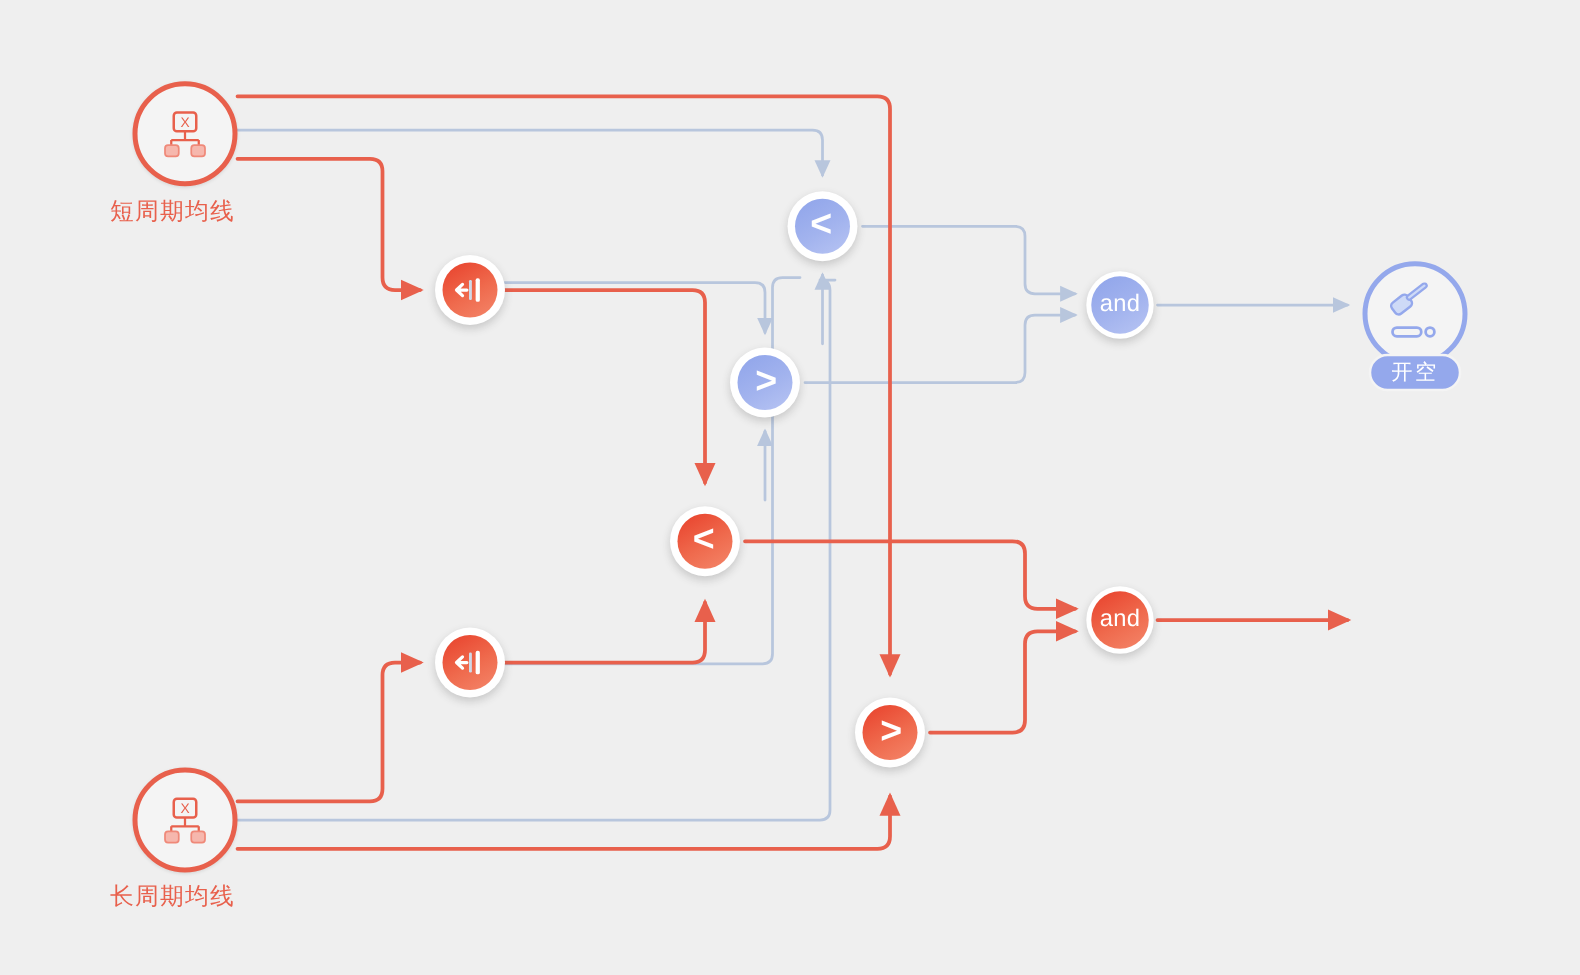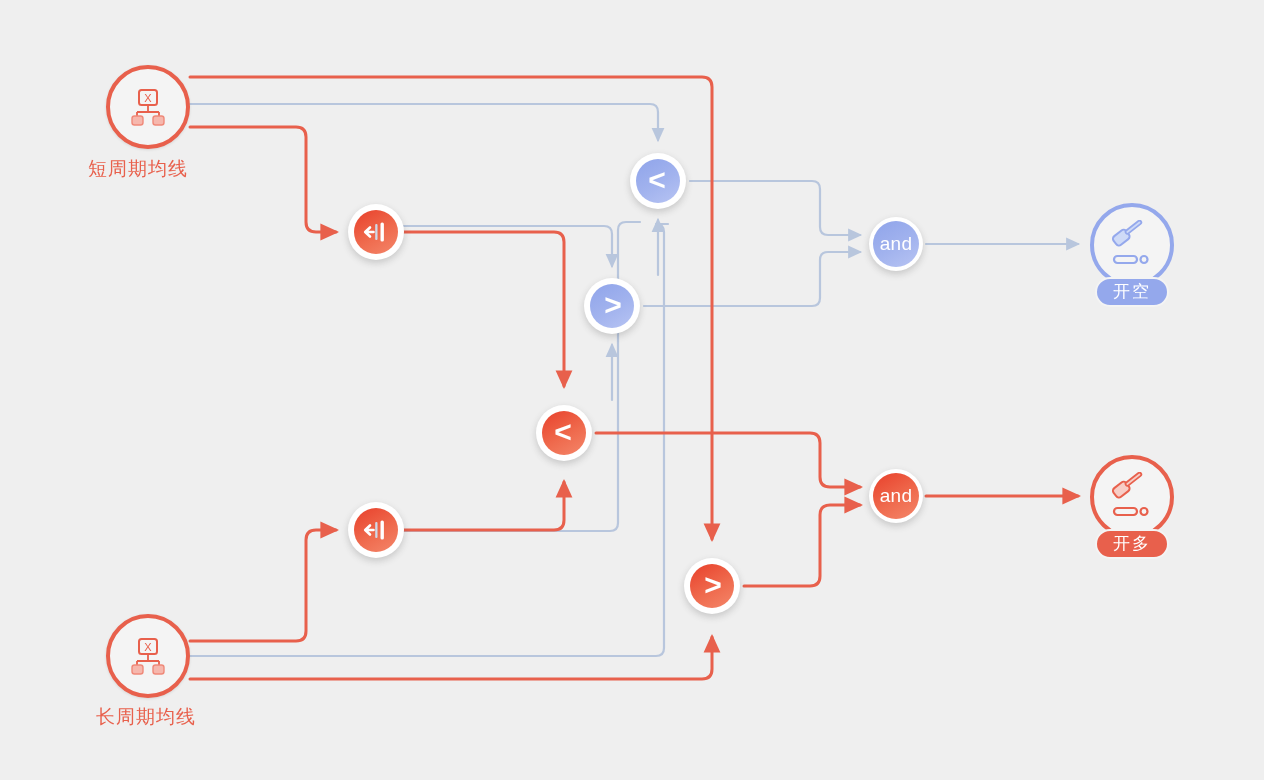--- a/index.html
+++ b/index.html
@@ -187,21 +187,21 @@
 
   <div class="node src-node" style="left:106px; top:614px;">
     <svg width="44" height="44" viewBox="0 0 44 44">
       <rect x="13" y="5" width="18" height="15" rx="2.5" fill="none" stroke="#e8604c" stroke-width="2"></rect>
       <text x="22" y="16.5" text-anchor="middle" font-family="Liberation Sans, sans-serif" font-size="11" fill="#e8604c">X</text>
       <path d="M22,20 L22,27 M11,27 L33,27 M11,27 L11,32 M33,27 L33,32" fill="none" stroke="#e8604c" stroke-width="1.8"></path>
       <rect x="6" y="31" width="11" height="9" rx="2.5" fill="#f6b7ad" stroke="#ef8979" stroke-width="1.4"></rect>
       <rect x="27" y="31" width="11" height="9" rx="2.5" fill="#f6b7ad" stroke="#ef8979" stroke-width="1.4"></rect>
     </svg>
   </div>
-  <div class="src-label" style="left:96px; top:704px;">长周期均线</div>
+  <div class="src-label" style="left:88px; top:704px;">长周期均线</div>
 
   <div class="node op-node" style="left:348px; top:204px;">
     <div class="op-inner red">
       <svg width="26" height="22" viewBox="0 0 26 22">
         <path d="M10.5,11 L3,11 M7,6.5 L2.2,11 L7,15.5" fill="none" stroke="#ffffff" stroke-width="2.6" stroke-linecap="round" stroke-linejoin="round"></path>
         <rect x="12.2" y="3" width="2.3" height="16" rx="1" fill="#cfd9e8"></rect>
         <rect x="17.5" y="1.6" width="3.4" height="18.8" rx="1.5" fill="#ffffff"></rect>
       </svg>
     </div>
   </div>
@@ -245,37 +245,26 @@
       <span class="and-text">and</span>
     </div>
   </div>
 
   <div class="node op-node and-node" style="left:869px; top:469px;">
     <div class="op-inner red">
       <span class="and-text">and</span>
     </div>
   </div>
 
-  <div class="act-node blue" style="left:1090px; top:203px;text-decoration:underline;">
+  <div class="act-node blue" style="left:1090px; top:209px;text-decoration:underline;">
     <svg width="54" height="50" viewBox="0 0 54 50">
       <g transform="rotate(-38 27 20)">
         <rect x="12" y="6" width="16" height="11" rx="3.4" fill="#cedaf7" stroke="#94a8ec" stroke-width="2"></rect>
         <rect x="26.5" y="9" width="19" height="3.6" rx="1.8" fill="#cedaf7" stroke="#94a8ec" stroke-width="1.8"></rect>
       </g>
       <rect x="9" y="36" width="23" height="7" rx="3.5" fill="none" stroke="#94a8ec" stroke-width="2.2"></rect>
       <circle cx="39" cy="39.5" r="3.5" fill="none" stroke="#94a8ec" stroke-width="2.2"></circle>
     </svg>
     <div class="act-pill blue">开空</div>
   </div>
 
-  <div class="act-node" style="left:1090px; top:455px;">
-    <svg width="54" height="50" viewBox="0 0 54 50">
-      <g transform="rotate(-38 27 20)">
-        <rect x="12" y="6" width="16" height="11" rx="3.4" fill="#f7cdc6" stroke="#e8604c" stroke-width="2"></rect>
-        <rect x="26.5" y="9" width="19" height="3.6" rx="1.8" fill="#f7cdc6" stroke="#e8604c" stroke-width="1.8"></rect>
-      </g>
-      <rect x="9" y="36" width="23" height="7" rx="3.5" fill="none" stroke="#e8604c" stroke-width="2.2"></rect>
-      <circle cx="39" cy="39.5" r="3.5" fill="none" stroke="#e8604c" stroke-width="2.2"></circle>
-    </svg>
-    <div class="act-pill">开多</div>
-  </div>
 
 </div>
 
 </body></html>

